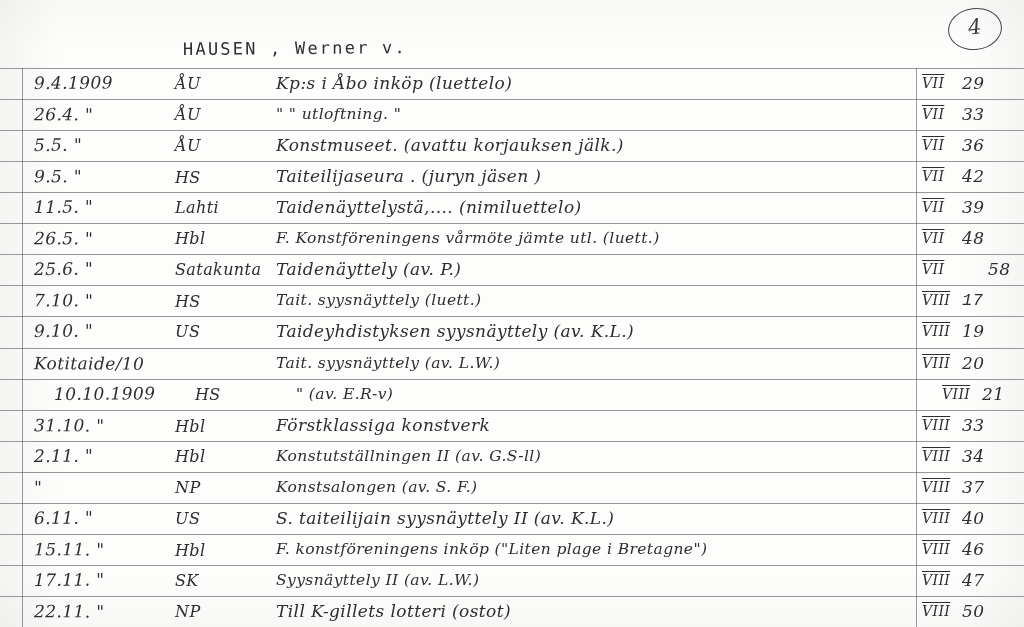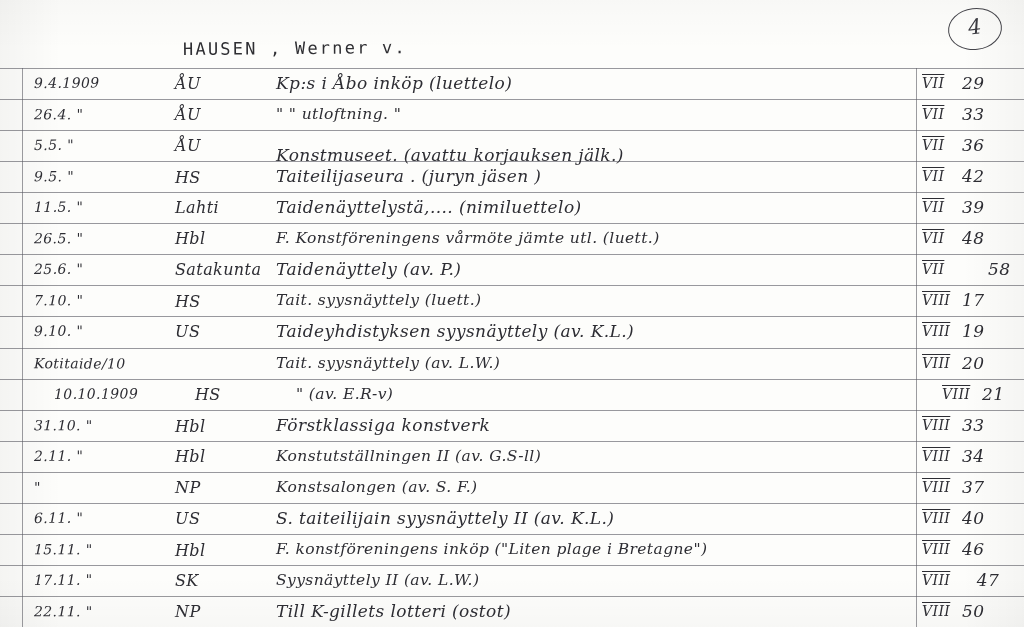--- a/index.html
+++ b/index.html
@@ -106,21 +106,21 @@
     overflow: visible;
     font-family: "DejaVu Sans", sans-serif;
     color: #2d2d33;
   }
   
   .hand {
     font-family: "DejaVu Serif", serif;
     font-style: italic;
     letter-spacing: 0.4px;
   }
-  .c-date  { left: 34px;  width: 135px; font-size: 14px; }
+  .c-date  { left: 34px;  width: 135px; font-size: 17px; }
   .c-src   { left: 175px; width: 96px;  font-size: 16px; }
   .c-desc  { left: 276px; width: 636px; font-size: 17px; }
   .c-vol   { left: 922px; width: 36px;  font-size: 14px; text-decoration: overline; }
   .c-num   { left: 962px; width: 52px;  font-size: 17px; }
 
   
   .row:nth-child(odd)  .c-date { transform: translateY(-0.5px) rotate(-0.4deg); }
   .row:nth-child(even) .c-date { transform: translateY(0.5px) rotate(0.3deg); }
   .row:nth-child(3n)   .c-desc { transform: translateY(-0.5px); }
   .row:nth-child(4n)   .c-src  { transform: translateY(0.5px); }
@@ -175,21 +175,21 @@
         <div class="row" style="top: 31px; height: 31.0556px;">
           <div class="cell hand c-date" style="height: 31.0556px; line-height: 31.0556px;">26.4.  "</div>
           <div class="cell hand c-src" style="height: 31.0556px; line-height: 31.0556px;">ÅU</div>
           <div class="cell hand c-desc small" style="height: 31.0556px; line-height: 31.0556px;">"          "       utloftning.                 "</div>
           <div class="cell hand c-vol" style="height: 31.0556px; line-height: 31.0556px;">VII</div>
           <div class="cell hand c-num" style="height: 31.0556px; line-height: 31.0556px;">33</div>
         </div>
         <div class="row" style="top: 62px; height: 31.0556px;">
           <div class="cell hand c-date" style="height: 31.0556px; line-height: 31.0556px;">5.5.  "</div>
           <div class="cell hand c-src" style="height: 31.0556px; line-height: 31.0556px;">ÅU</div>
-          <div class="cell hand c-desc" style="height: 28px; line-height: 31.0556px; margin-top: 10px;">Konstmuseet. (avattu korjauksen jälk.)</div>
+          <div class="cell hand c-desc" style="height: 28px; line-height: 31.0556px;">Konstmuseet. (avattu korjauksen jälk.)</div>
           <div class="cell hand c-vol" style="height: 31.0556px; line-height: 31.0556px;">VII</div>
           <div class="cell hand c-num" style="height: 31.0556px; line-height: 31.0556px;">36</div>
         </div>
         <div class="row" style="top: 93px; height: 31.0556px;">
           <div class="cell hand c-date" style="height: 31.0556px; line-height: 31.0556px;">9.5.  "</div>
           <div class="cell hand c-src" style="height: 31.0556px; line-height: 31.0556px;">HS</div>
           <div class="cell hand c-desc" style="height: 31.0556px; line-height: 31.0556px;">Taiteilijaseura .      (juryn jäsen )</div>
           <div class="cell hand c-vol" style="height: 31.0556px; line-height: 31.0556px;">VII</div>
           <div class="cell hand c-num" style="height: 31.0556px; line-height: 31.0556px;">42</div>
         </div>
@@ -212,21 +212,21 @@
           <div class="cell hand c-desc" style="height: 31.0556px; line-height: 31.0556px;">Taidenäyttely   (av. P.)</div>
           <div class="cell hand c-src" style="height: 31.0556px; line-height: 31.0556px;">Satakunta</div>
           <div class="cell hand c-vol" style="height: 31.0556px; line-height: 31.0556px;">VII</div>
           <div class="cell hand c-num" style="height: 31.0556px; line-height: 31.0556px; margin-left: 26px;">58</div>
         </div>
         <div class="row" style="top: 217px; height: 31.0556px;">
           <div class="cell hand c-date" style="height: 31.0556px; line-height: 31.0556px;">7.10.  "</div>
           <div class="cell hand c-src" style="height: 31.0556px; line-height: 31.0556px;">HS</div>
           <div class="cell hand c-desc small" style="height: 31.0556px; line-height: 31.0556px;">Tait. syysnäyttely                               (luett.)</div>
           <div class="cell hand c-vol" style="height: 31.0556px; line-height: 31.0556px;">VIII</div>
-          <div class="cell hand c-num" style="height: 31.0556px; line-height: 31.0556px;">17</div>
+          <div class="cell hand c-num" style="height: 31.0556px; line-height: 31.0556px; font-family: Liberation Mono, monospace;">17</div>
         </div>
         <div class="row" style="top: 248px; height: 31.0556px;">
           <div class="cell hand c-date" style="height: 31.0556px; line-height: 31.0556px;">9.10.  "</div>
           <div class="cell hand c-src" style="height: 31.0556px; line-height: 31.0556px;">US</div>
           <div class="cell hand c-desc" style="height: 31.0556px; line-height: 31.0556px;">Taideyhdistyksen syysnäyttely    (av. K.L.)</div>
           <div class="cell hand c-vol" style="height: 31.0556px; line-height: 31.0556px;">VIII</div>
           <div class="cell hand c-num" style="height: 31.0556px; line-height: 31.0556px;">19</div>
         </div>
         <div class="row" style="top: 280px; height: 31.0556px;">
           <div class="cell hand c-date" style="height: 31.0556px; line-height: 31.0556px;">Kotitaide/10</div>
@@ -275,21 +275,21 @@
           <div class="cell hand c-src" style="height: 31.0556px; line-height: 31.0556px;">Hbl</div>
           <div class="cell hand c-desc small" style="height: 31.0556px; line-height: 31.0556px;">F. konstföreningens inköp ("Liten plage i Bretagne")</div>
           <div class="cell hand c-vol" style="height: 31.0556px; line-height: 31.0556px;">VIII</div>
           <div class="cell hand c-num" style="height: 31.0556px; line-height: 31.0556px;">46</div>
         </div>
         <div class="row" style="top: 497px; height: 31.0556px;">
           <div class="cell hand c-date" style="height: 31.0556px; line-height: 31.0556px;">17.11.  "</div>
           <div class="cell hand c-src" style="height: 31.0556px; line-height: 31.0556px;">SK</div>
           <div class="cell hand c-desc small" style="height: 31.0556px; line-height: 31.0556px;">Syysnäyttely II                        (av. L.W.)</div>
           <div class="cell hand c-vol" style="height: 31.0556px; line-height: 31.0556px;">VIII</div>
-          <div class="cell hand c-num" style="height: 31.0556px; line-height: 31.0556px; text-align: center;">47</div>
+          <div class="cell hand c-num" style="height: 31.0556px; line-height: 31.0556px;">47</div>
         </div>
         <div class="row" style="top: 528px; height: 31.0556px;">
           <div class="cell hand c-date" style="height: 31.0556px; line-height: 31.0556px;">22.11.  "</div>
           <div class="cell hand c-src" style="height: 31.0556px; line-height: 31.0556px;">NP</div>
           <div class="cell hand c-desc" style="height: 31.0556px; line-height: 31.0556px;">Till K-gillets lotteri            (ostot)</div>
           <div class="cell hand c-vol" style="height: 31.0556px; line-height: 31.0556px;">VIII</div>
           <div class="cell hand c-num" style="height: 31.0556px; line-height: 31.0556px;">50</div>
         </div>
       </div>
   </div>

